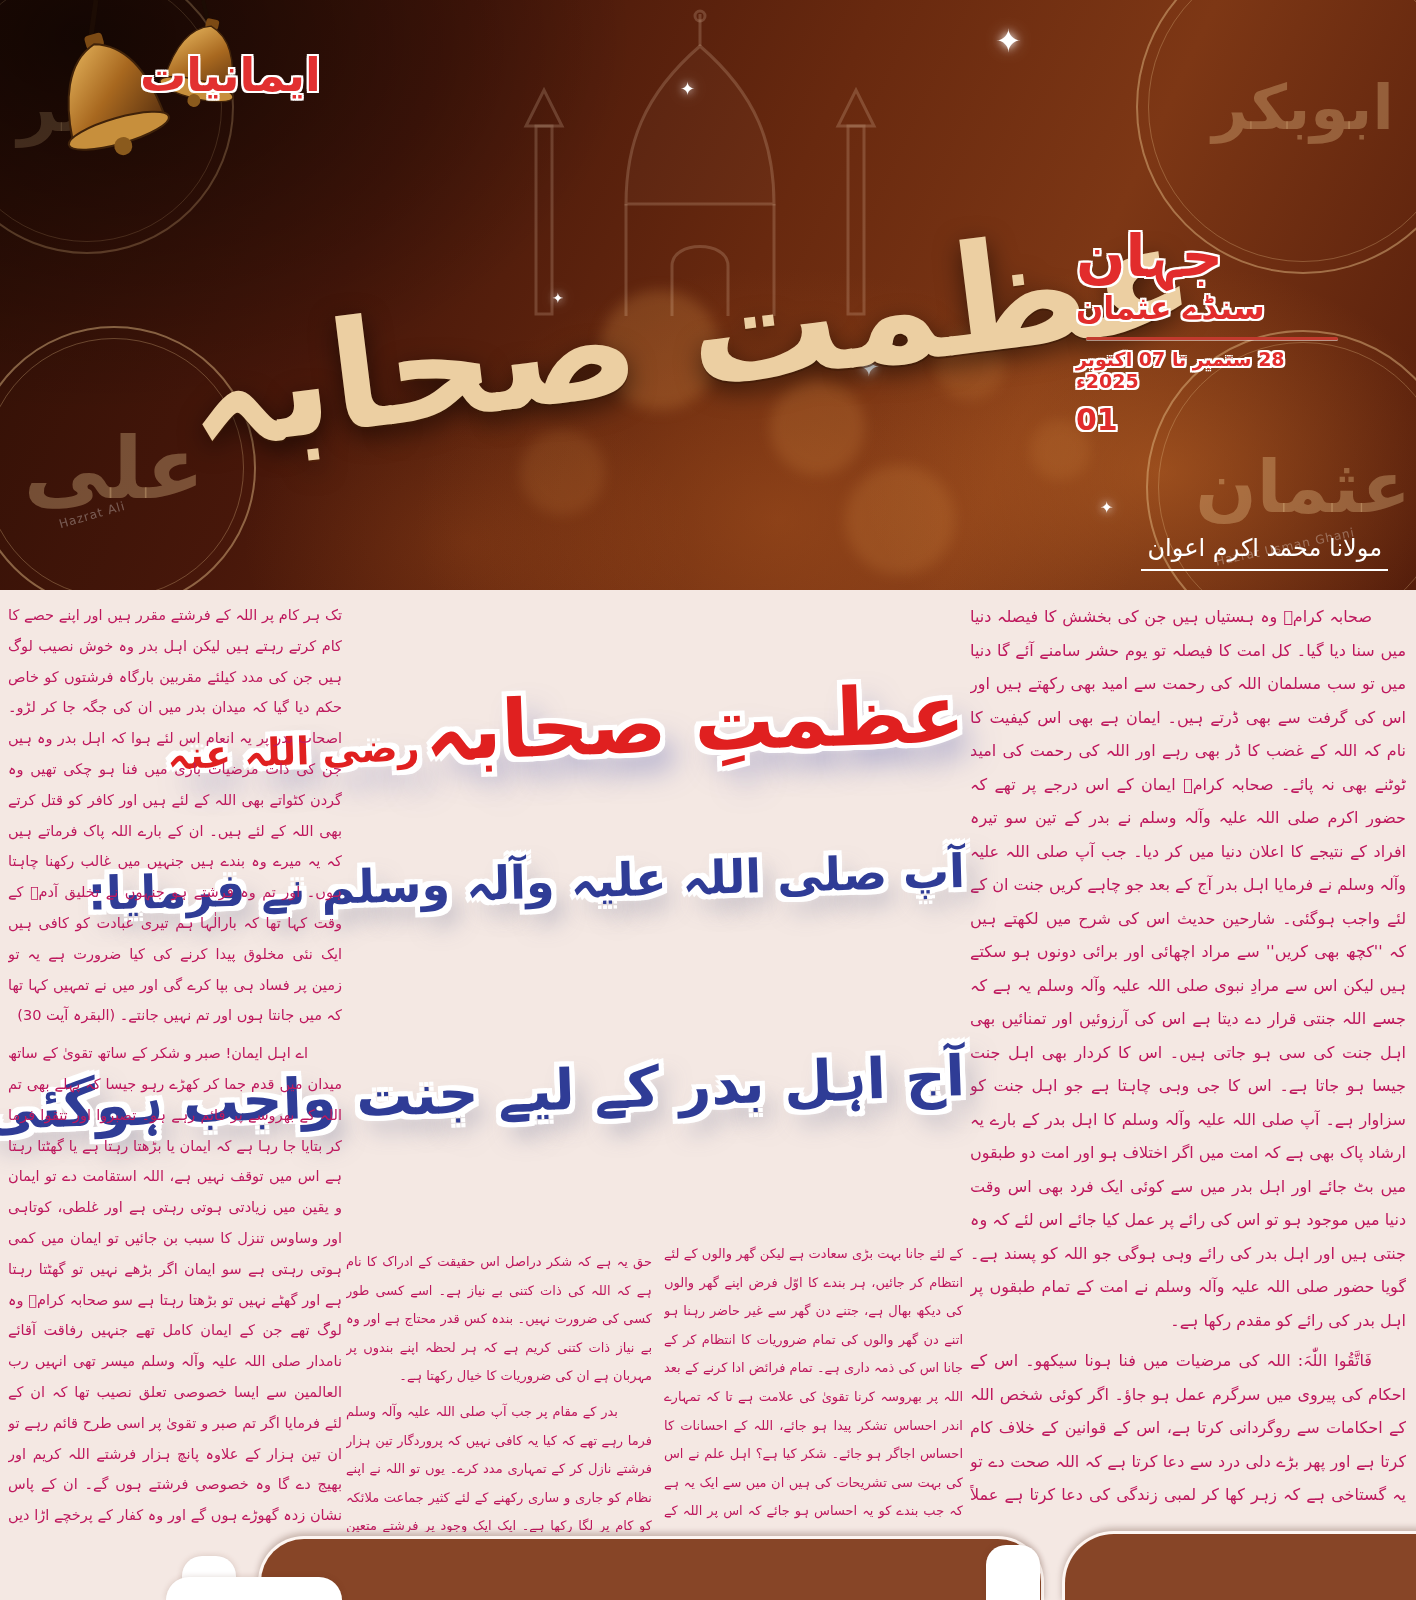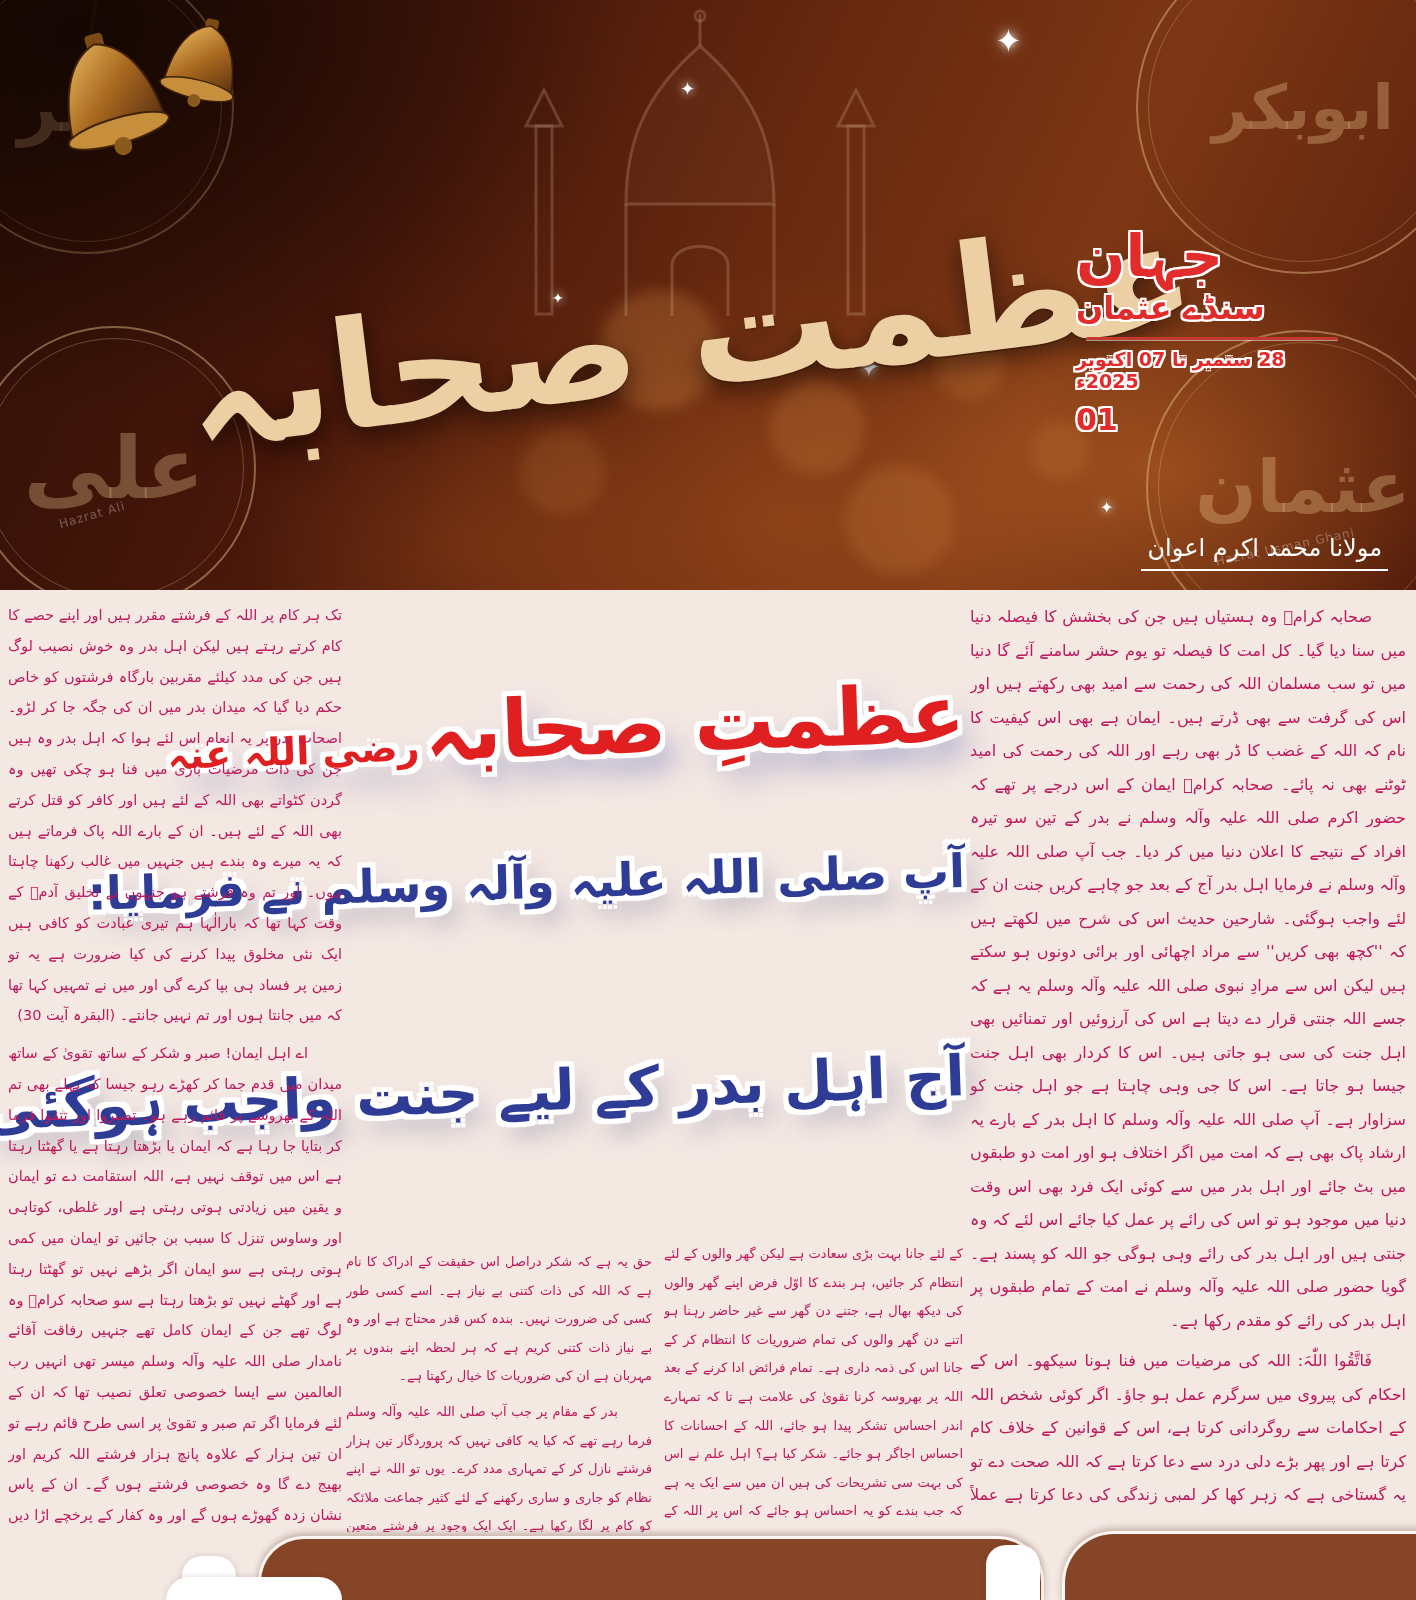--- a/index.html
+++ b/index.html
@@ -163,20 +163,21 @@
         <circle cx="50" cy="106" r="9" fill="#8a5a1d"></circle>
       </g>
     </svg>
 
     <span class="spark" style="left:995px;top:22px;font-size:32px;">✦</span>
     <span class="spark" style="left:680px;top:78px;font-size:18px;">✦</span>
     <span class="spark" style="left:858px;top:352px;font-size:26px;">✦</span>
     <span class="spark" style="left:552px;top:290px;font-size:14px;">✦</span>
     <span class="spark" style="left:1100px;top:498px;font-size:16px;">✦</span>
 
+    <div class="category ow-sm">ایمانیات</div>
 
     <div class="calli">عظمت صحابہ</div>
 
     <div class="magblock">
       <div class="mag-name1 ow-sm">جہان</div>
       <div class="mag-name2 ow-sm">سنڈے عثمان</div>
       <div class="mag-rule"></div>
       <div class="mag-date ow-sm">28 ستمبر تا 07 اکتوبر 2025ء</div>
       <div class="mag-page ow-sm">01</div>
     </div>

